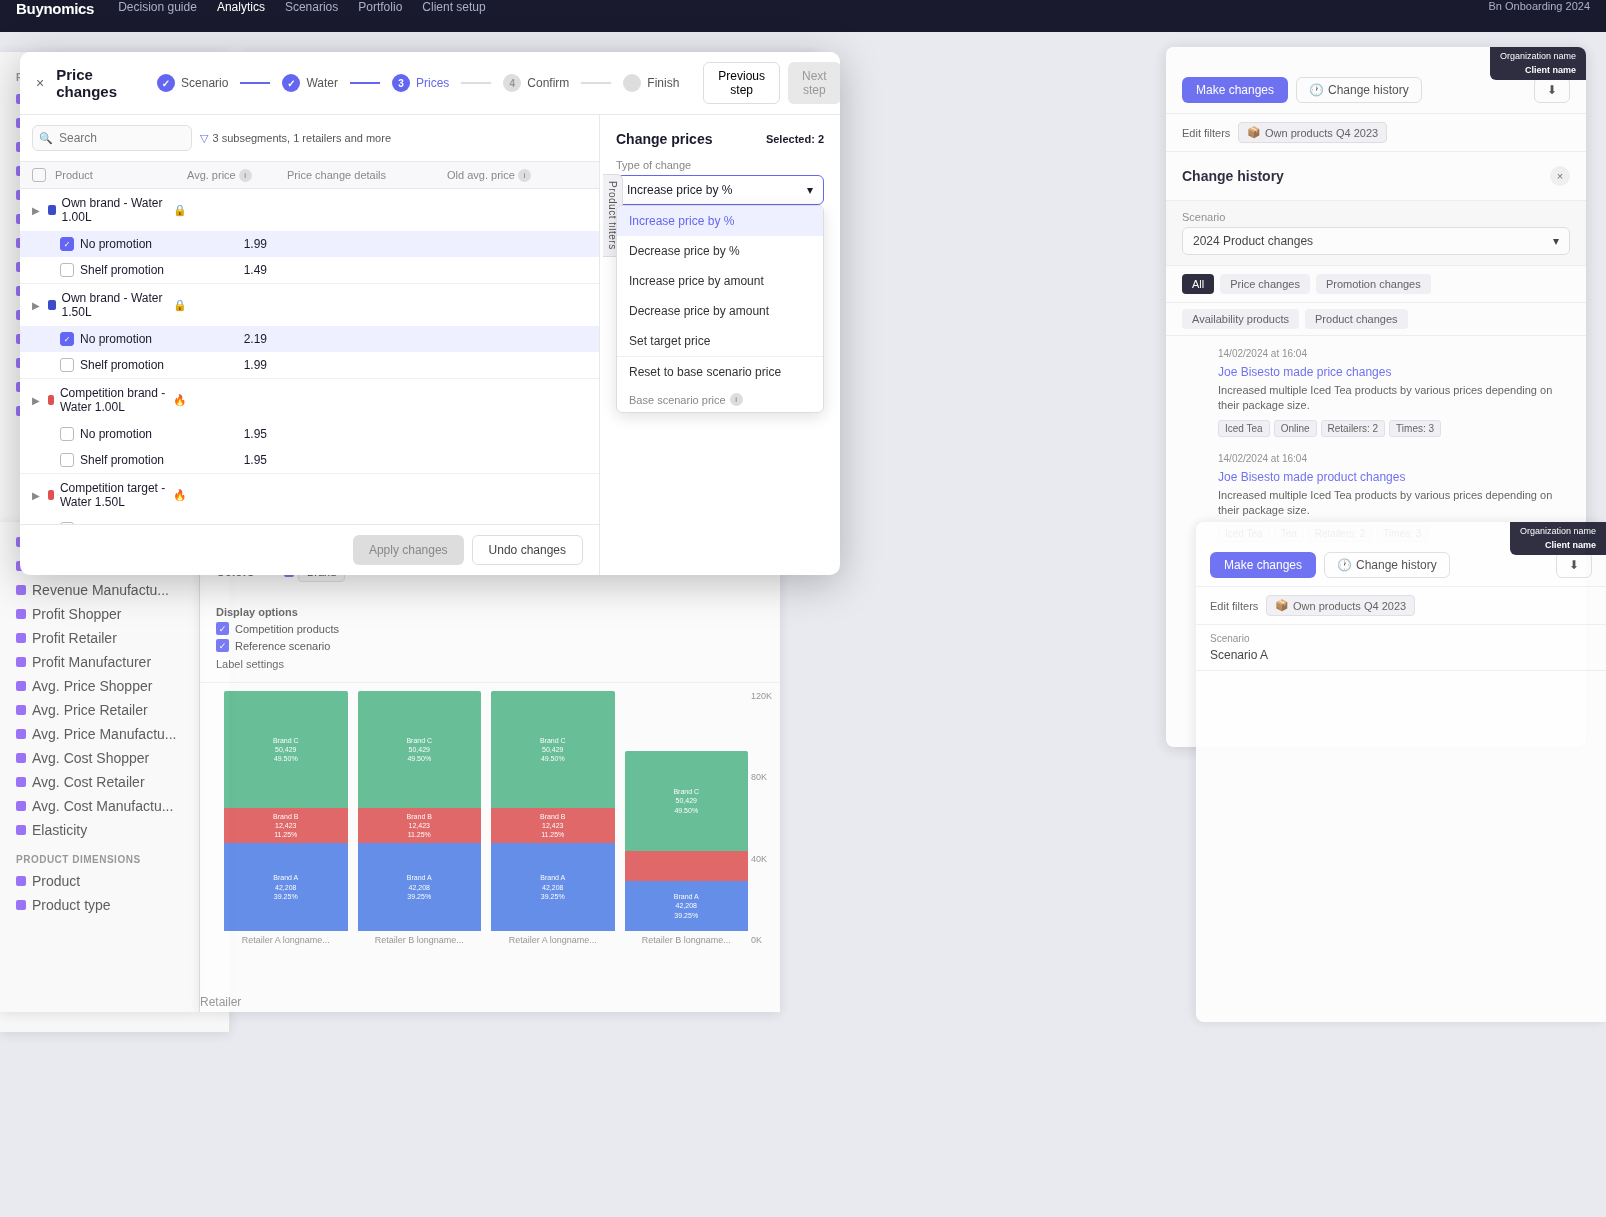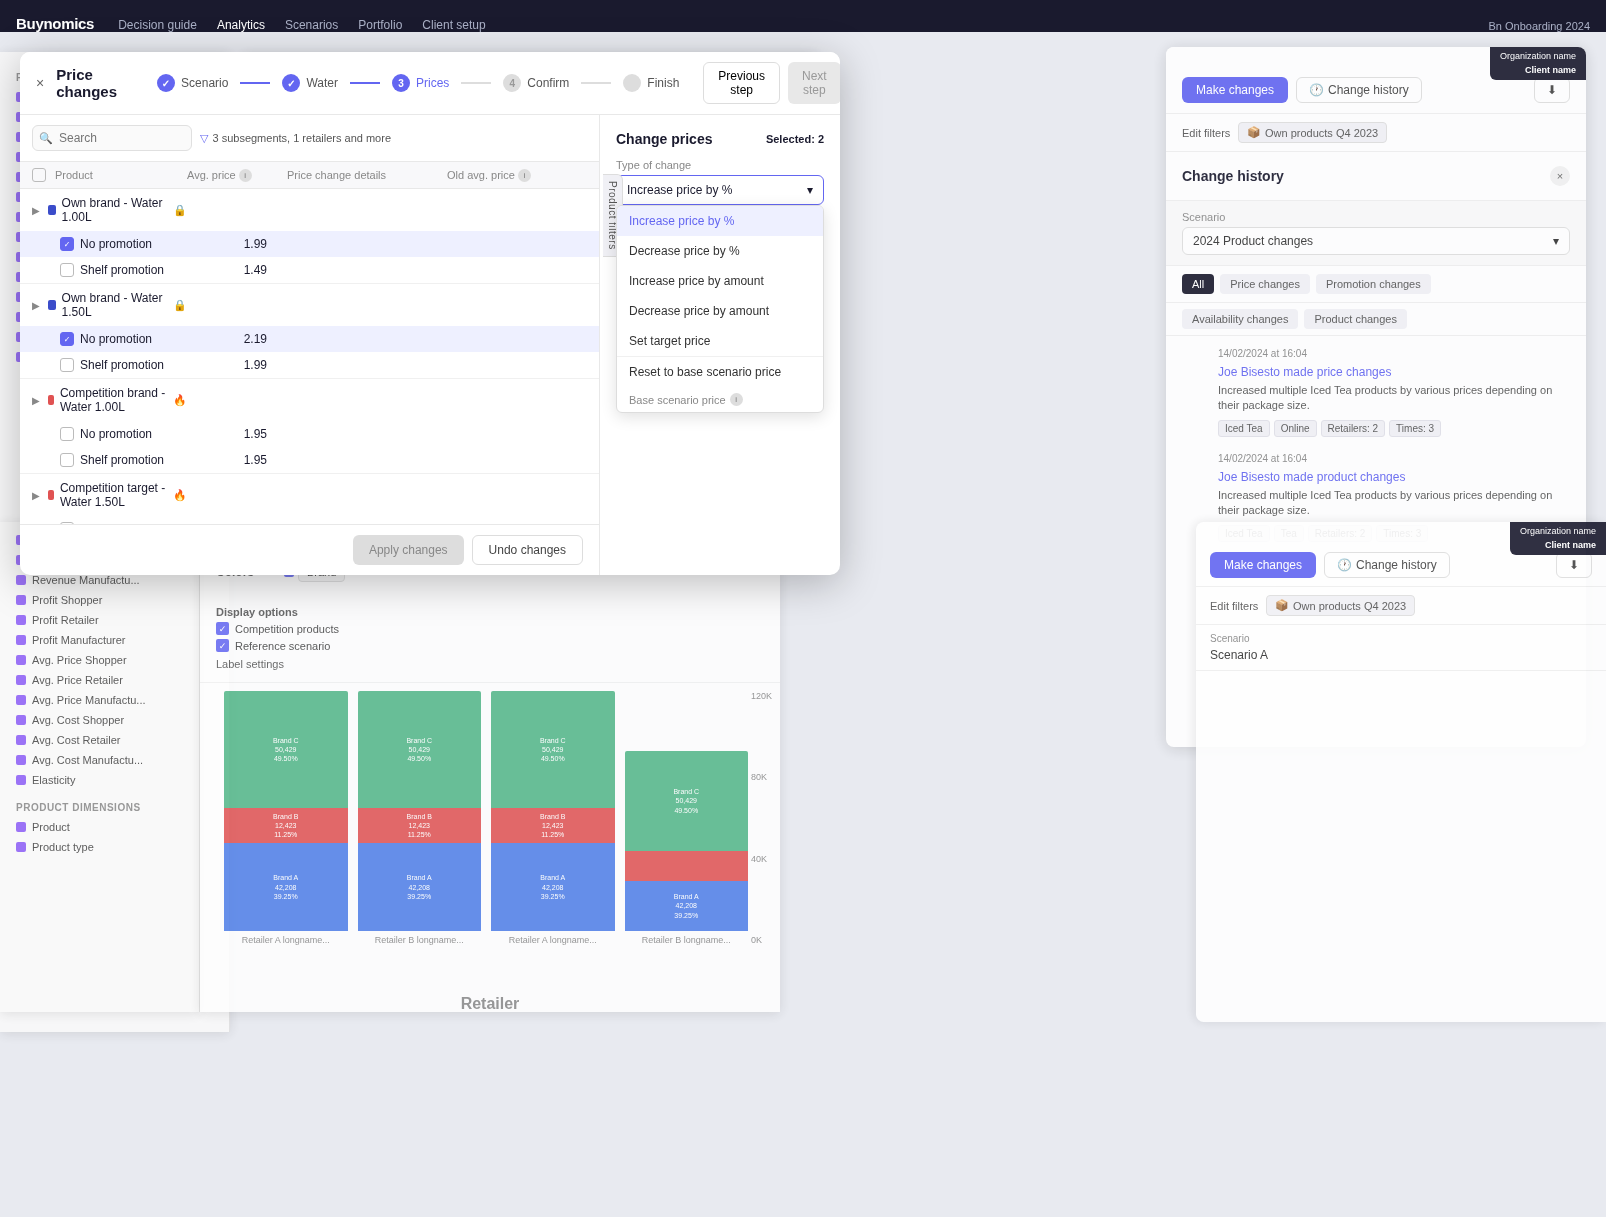--- a/index.html
+++ b/index.html
@@ -12,21 +12,21 @@
       width: 1606px;
       height: 1217px;
       position: relative;
     }
 
     
     .top-nav {
       background: #1a1a2e;
       height: 32px;
       display: flex;
-      align-items: flex-end;
+      align-items: flex-start;
       padding: 0 16px;
       gap: 24px;
       position: relative;
       z-index: 10;
     }
     .top-nav-brand {
       color: #fff;
       font-weight: 700;
       font-size: 15px;
       letter-spacing: -0.3px;
@@ -83,21 +83,21 @@
       color: #888;
       padding: 12px 16px 4px;
       font-weight: 600;
       text-transform: uppercase;
       letter-spacing: 0.5px;
     }
     .dim-item {
       display: flex;
       align-items: center;
       padding: 4px 16px;
-      font-size: 11px;
+      font-size: 14px;
       color: #444;
       gap: 6px;
     }
     .dim-icon {
       width: 10px;
       height: 10px;
       background: #8b5cf6;
       border-radius: 2px;
       flex-shrink: 0;
     }
@@ -948,21 +948,21 @@
         <span>2024 Product changes</span>
         <span>▾</span>
       </div>
     </div>
     <div class="history-filter-tabs">
       <div class="filter-tab active">All</div>
       <div class="filter-tab">Price changes</div>
       <div class="filter-tab">Promotion changes</div>
     </div>
     <div style="display:flex;gap:6px;padding:6px 16px;background:#fff;border-bottom:1px solid #eee;">
-      <div class="filter-tab">Availability changes</div>
+      <div class="filter-tab">Availability products</div>
       <div class="filter-tab">Product changes</div>
     </div>
     <div class="history-entries">
       <div class="history-entry">
         <div class="history-date">14/02/2024 at 16:04</div>
         <div class="history-user-link">Joe Bisesto made price changes</div>
         <div class="history-desc">Increased multiple Iced Tea products by various prices depending on their package size.</div>
         <div class="history-tags">
           <span class="history-tag">Iced Tea</span>
           <span class="history-tag">Online</span>
@@ -1139,21 +1139,21 @@
             </div>
             <div style="background:#e05252;flex:0.6;"></div>
             <div style="background:#4f7fe8;flex:1;display:flex;align-items:center;justify-content:center;">
               <div style="font-size:7px;color:white;text-align:center;line-height:1.3;">Brand A<br>42,208<br>39.25%</div>
             </div>
           </div>
           <div style="font-size:9px;color:#888;margin-top:4px;text-align:center;">Retailer B longname...</div>
         </div>
       </div>
     </div>
-    <div style="text-align:center;font-size:16px;color:#888;padding-bottom:4px;font-weight:bold;">Retailer</div>
+    <div style="text-align:left;font-size:12px;color:#888;padding-bottom:4px;">Retailer</div>
   </div>
 
   <div class="history-panel-2">
     <div style="position:relative;">
       <div style="position:absolute;right:0;top:0;background:#1a1a2e;color:white;font-size:9px;padding:3px 10px;border-radius:0 0 0 6px;line-height:1.5;text-align:right;">
         <span>Organization name</span><br>
         <span style="font-weight:600;">Client name</span>
       </div>
     </div>
     <div class="h2-action-bar" style="padding-top:30px;">

